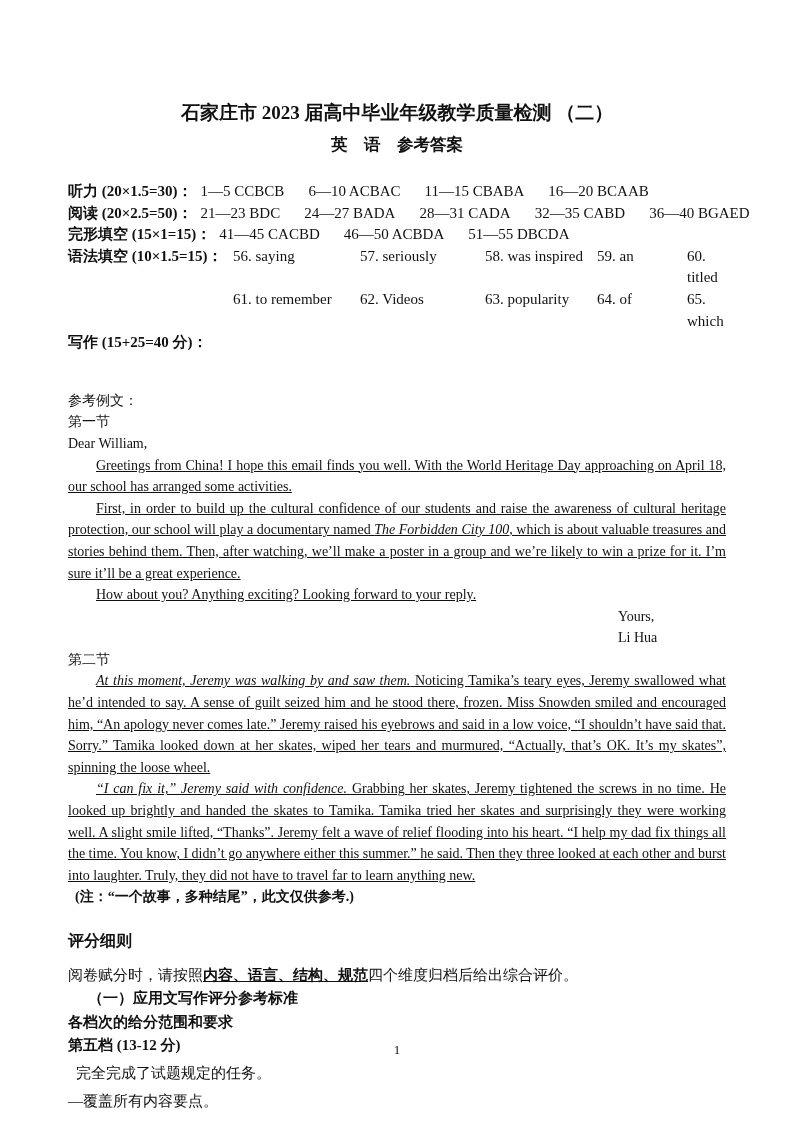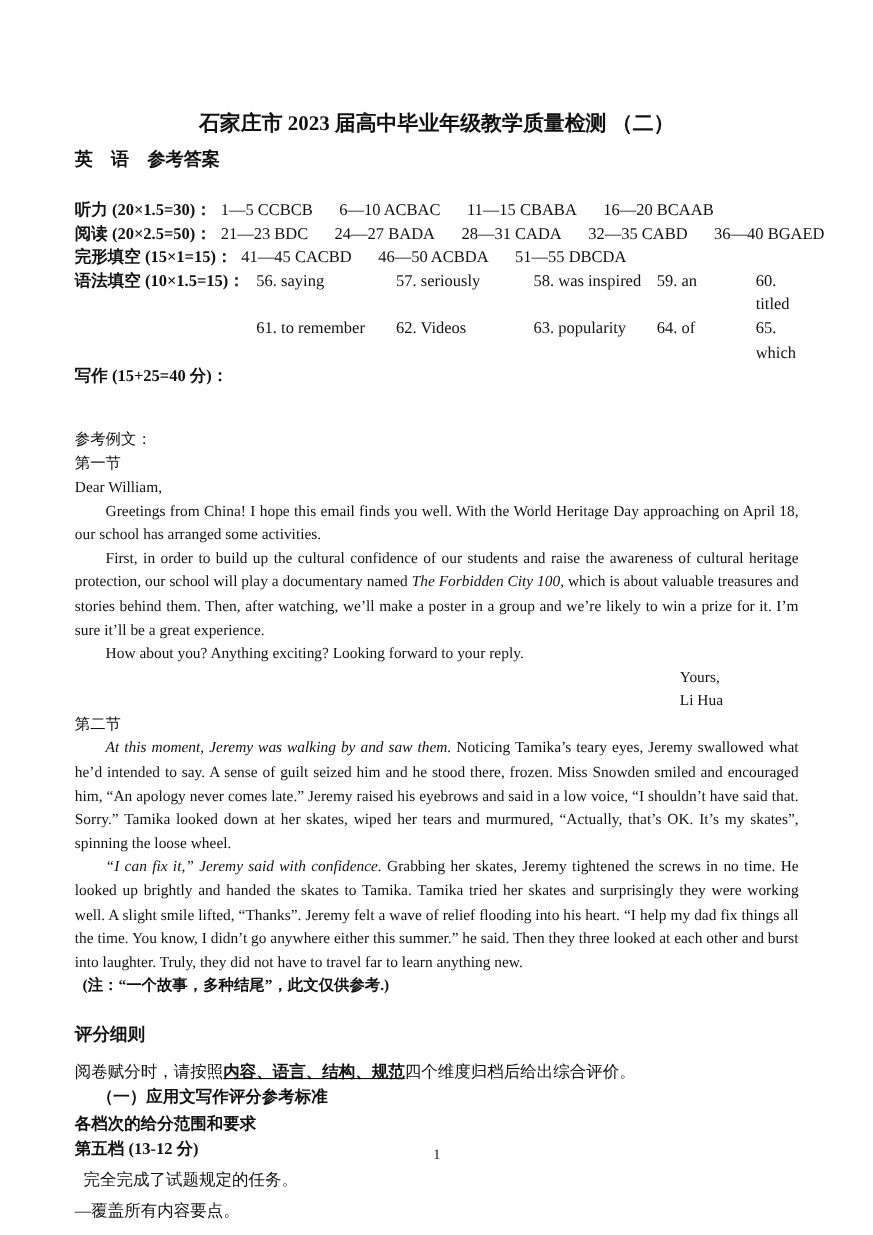--- a/index.html
+++ b/index.html
@@ -18,21 +18,21 @@
   }
   .doc-title {
     margin: 0;
     text-align: center;
     font-size: 19px;
     font-weight: bold;
     line-height: 26px;
   }
   .doc-subtitle {
     margin: 7px 0 0 0;
-    text-align: left;
+    text-align: center;
     font-size: 16.5px;
     font-weight: bold;
     line-height: 24px;
   }
   .answer-key { margin-top: 24px; }
   .ans-row { white-space: nowrap; }
   .ans-label { font-weight: bold; margin-right: 8px; }
   .grp { margin-right: 0; }
   .grp + .grp { margin-left: 24px; }
   .grammar-row { display: flex; }
@@ -41,20 +41,21 @@
     display: grid;
     grid-template-columns: 127px 125px 112px 90px auto;
     flex: 1;
   }
   .bold { font-weight: bold; }
   .body-text { font-size: 14px; margin-top: 36px; }
   .para {
     margin: 0;
     text-align: justify;
     text-indent: 2em;
+    text-decoration: underline;
   }
   .it { font-style: italic; }
   .closing { padding-left: 550px; }
   .note-line { font-weight: bold; padding-left: 7px; }
   .rubric { margin-top: 22px; }
   .rubric-heading { font-size: 16px; }
   .rubric-intro { margin-top: 13px; }
   .emph { font-weight: bold; text-decoration: underline; }
   .indent1 { padding-left: 20px; }
   .mt2 { margin-top: 2px; }

